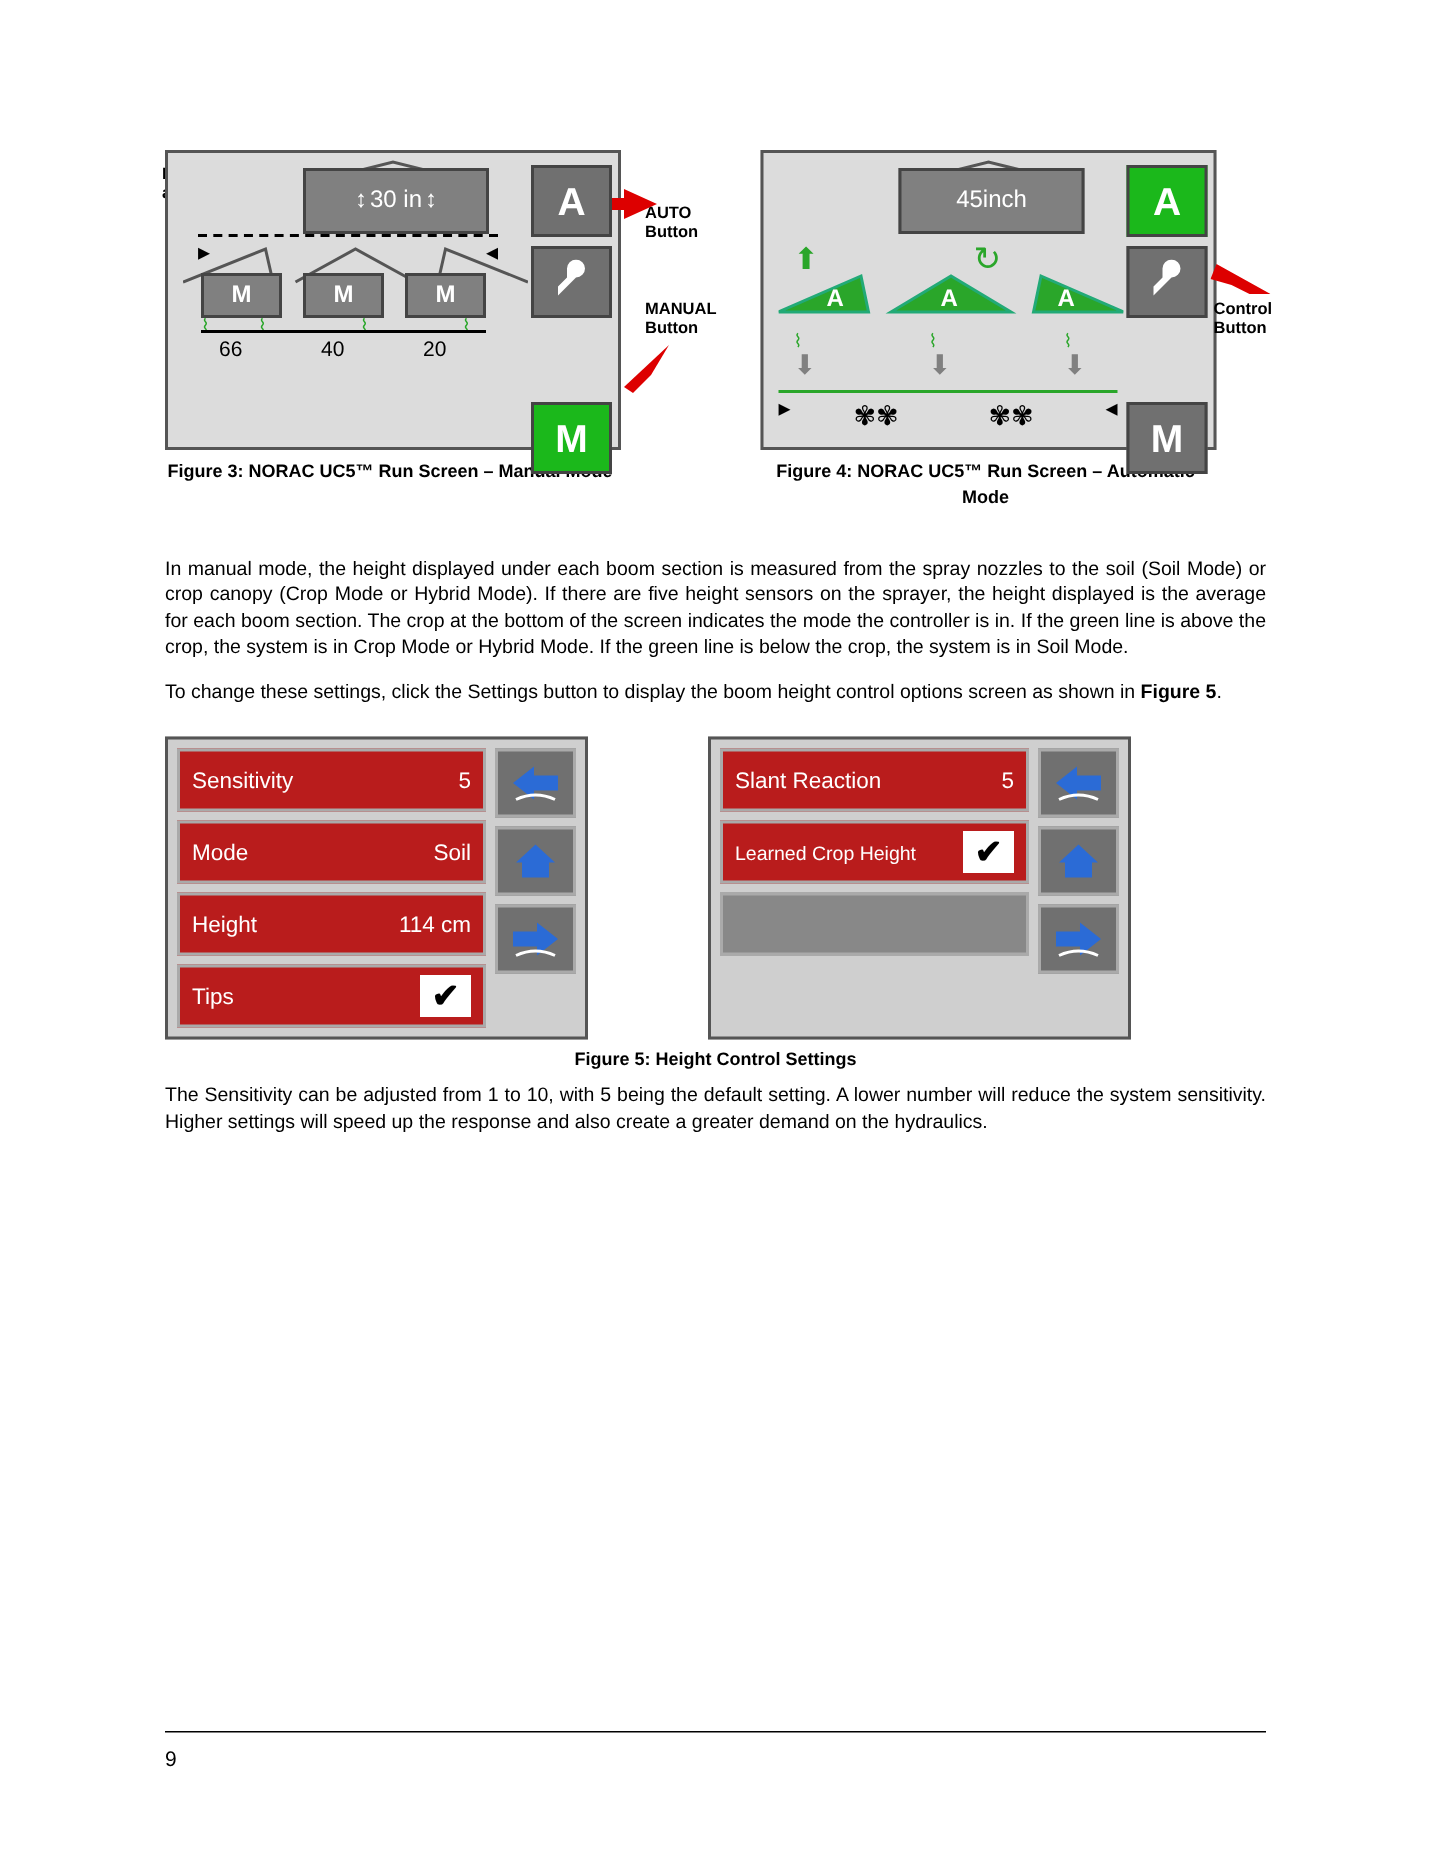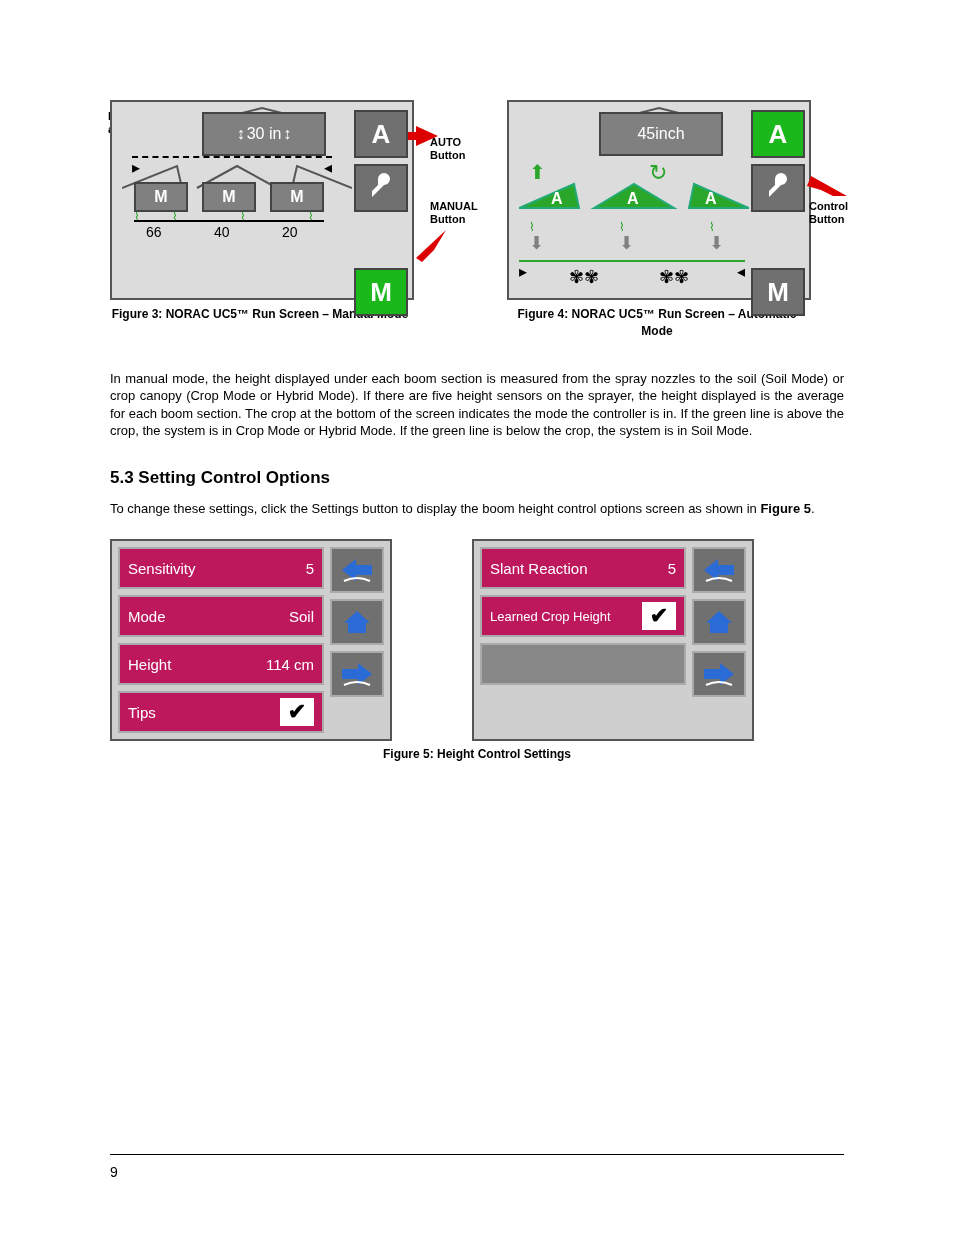--- a/index.html
+++ b/index.html
@@ -113,21 +113,21 @@
     display: flex;
     gap: 6px;
   }
   .settings-list {
     display: flex;
     flex-direction: column;
     gap: 6px;
   }
   .settings-cell {
     width: 206px; height: 42px;
-    background: #be185d;
+    background: #b91c1c;
     border: 2px solid #aaa;
     color: #fff;
     display: flex;
     align-items: center;
     justify-content: space-between;
     padding: 0 8px;
     box-sizing: border-box;
     font-size: 15px;
   }
   .chk {
@@ -304,21 +304,20 @@
         </svg>
       <div class="annot" style="top:100px; left:302px; white-space:pre;">Control
 Button</div>
 
       <div class="fig-caption">Figure 4: NORAC UC5™ Run Screen – Automatic Mode</div>
     </div>
   </div>
 
   <p class="body-para">In manual mode, the height displayed under each boom section is measured from the spray nozzles to the soil (Soil Mode) or crop canopy (Crop Mode or Hybrid Mode).  If there are five height sensors on the sprayer, the height displayed is the average for each boom section.  The crop at the bottom of the screen indicates the mode the controller is in.  If the green line is above the crop, the system is in Crop Mode or Hybrid Mode.  If the green line is below the crop, the system is in Soil Mode.</p>
 
-  <div class="section-heading">5.3  Setting Control Options</div>
 
   <p class="body-para" style="margin-top:12px">
     <span>To change these settings, click the Settings button to display the boom height control options screen as shown in <b>Figure 5</b>.</span>
   </p>
 
   <div class="settings-row">
     <div class="settings-panel">
       <div class="settings-list">
         <div class="settings-cell">
           <span>Sensitivity</span>
@@ -387,16 +386,17 @@
               <polygon points="32,13 18,2 18,8 2,8 2,18 18,18 18,24" fill="#2b6bd6"></polygon>
               <path d="M4 24 Q17 18 30 24" stroke="#fff" stroke-width="2" fill="none"></path>
             </svg>
         </div>
       </div>
     </div>
   </div>
 
   <div class="fig5-caption">Figure 5:  Height Control Settings</div>
 
+  <p class="body-para" style="margin-top:8px">The Sensitivity can be adjusted from 1 to 10, with 5 being the default setting.  A lower number will reduce the system sensitivity.  Higher settings will speed up the response and also create a greater demand on the hydraulics.</p>
 
   <div class="footer-rule"></div>
   <div class="page-num">9</div>
 </div>
 
 </body></html>

